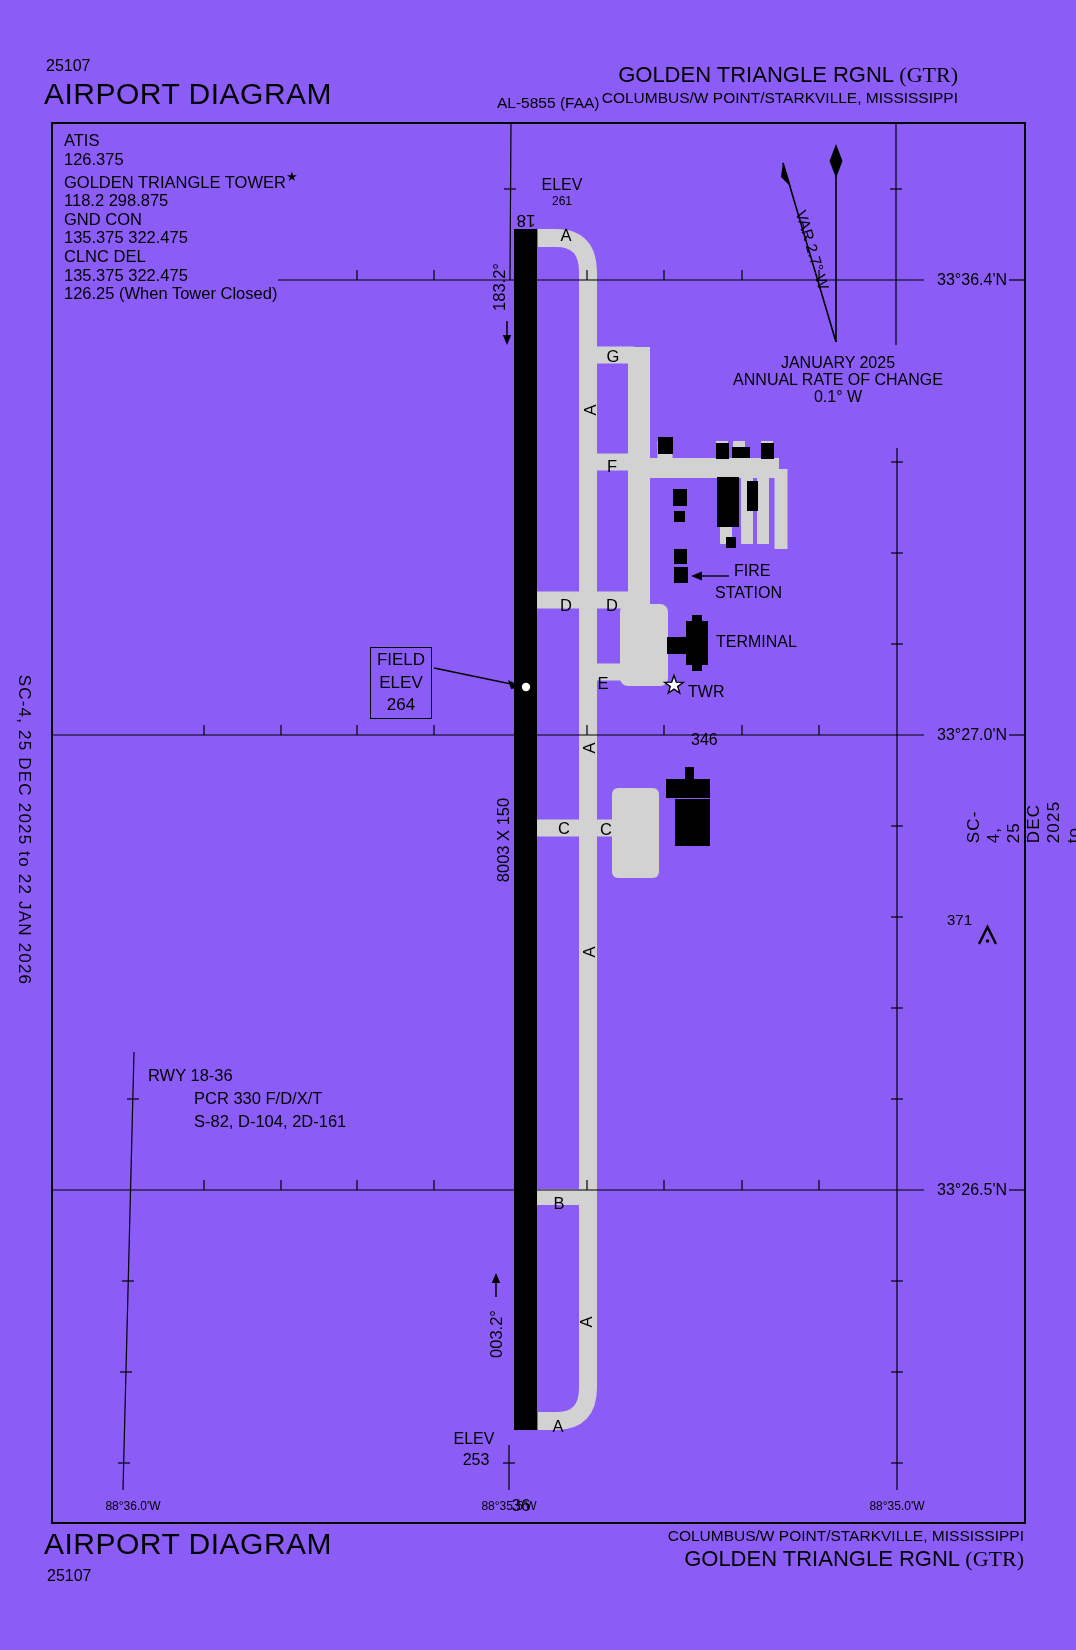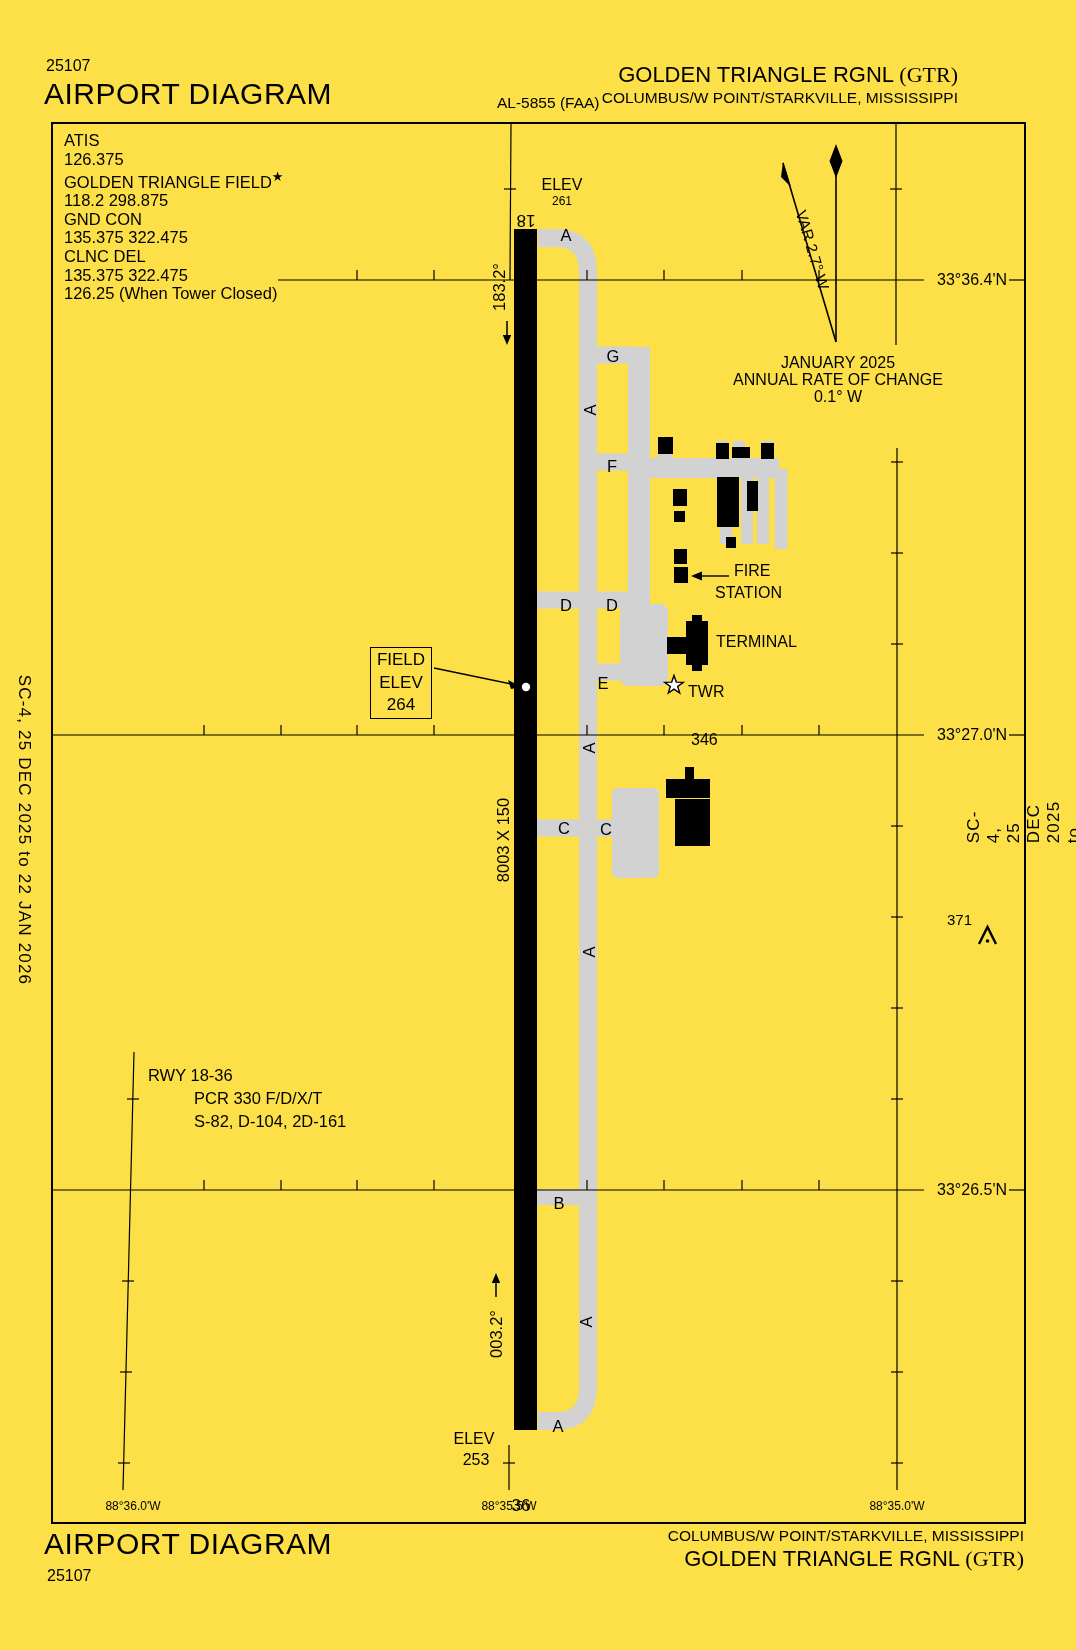--- a/index.html
+++ b/index.html
@@ -1,16 +1,16 @@
 <!DOCTYPE html>
 <html><head>
 <meta charset="utf-8">
 <style>
   html,body{margin:0;padding:0;background:#ffffff;}
-  #page{position:relative;width:1076px;height:1650px;background:#fde047;
+  #page{position:relative;width:1076px;height:1650px;background:#8b5cf6;
         font-family:"Liberation Sans",sans-serif;color:#000;overflow:hidden;}
   #page svg{position:absolute;left:0;top:0;}
   .abs{position:absolute;white-space:nowrap;}
   .t16{font-size:16px;}
   .t165{font-size:16.5px;}
   .big-title{font-size:30px;letter-spacing:.5px;}
   .serif{font-family:"Liberation Serif",serif;}
   .comm-line{font-size:16.5px;line-height:18.6px;}
   .sup{font-size:13px;vertical-align:super;}
   .rot-n90{transform:translate(-50%,-50%) rotate(-90deg);}
@@ -170,21 +170,21 @@
 
   <div class="abs t16" style="left:46px;top:57px;">25107</div>
   <div class="abs big-title" style="left:44px;top:77px;">AIRPORT DIAGRAM</div>
   <div class="abs" style="left:497px;top:94px;font-size:15.5px;">AL-5855 (FAA)</div>
   <div class="abs right-align" style="right:118px;top:62px;font-size:22px;"><span>GOLDEN TRIANGLE RGNL </span><span class="serif">(GTR)</span></div>
   <div class="abs right-align" style="right:118px;top:89px;font-size:15.5px;">COLUMBUS/W POINT/STARKVILLE, MISSISSIPPI</div>
 
   <div class="abs" style="left:64px;top:131px;">
     <div class="comm-line">ATIS</div>
     <div class="comm-line">126.375</div>
-    <div class="comm-line"><span>GOLDEN TRIANGLE FIELD</span><span class="sup">★</span></div>
+    <div class="comm-line"><span>GOLDEN TRIANGLE TOWER</span><span class="sup">★</span></div>
     <div class="comm-line">118.2  298.875</div>
     <div class="comm-line">GND CON</div>
     <div class="comm-line">135.375  322.475</div>
     <div class="comm-line">CLNC DEL</div>
     <div class="comm-line">135.375  322.475</div>
     <div class="comm-line">126.25 (When Tower Closed)</div>
   </div>
 
   <span class="abs rot-var" style="left:812px;top:250px;font-size:15.5px;">VAR 2.7° W</span>
   <div class="abs center-align t16" style="left:718px;top:354px;width:240px;">JANUARY 2025</div>

